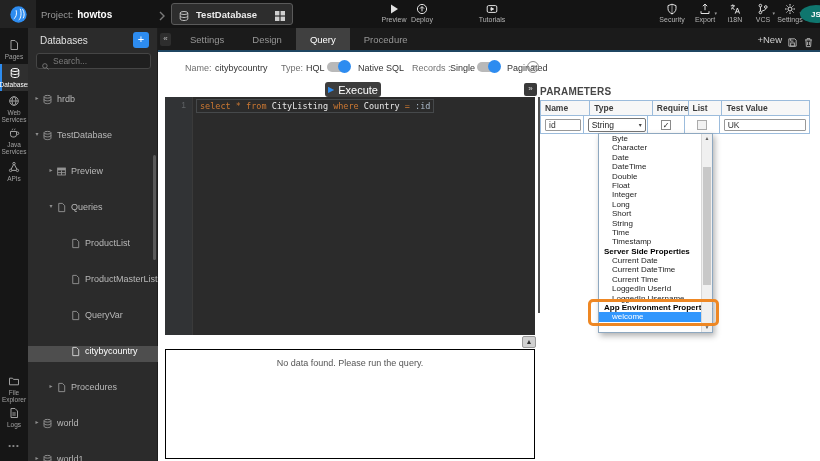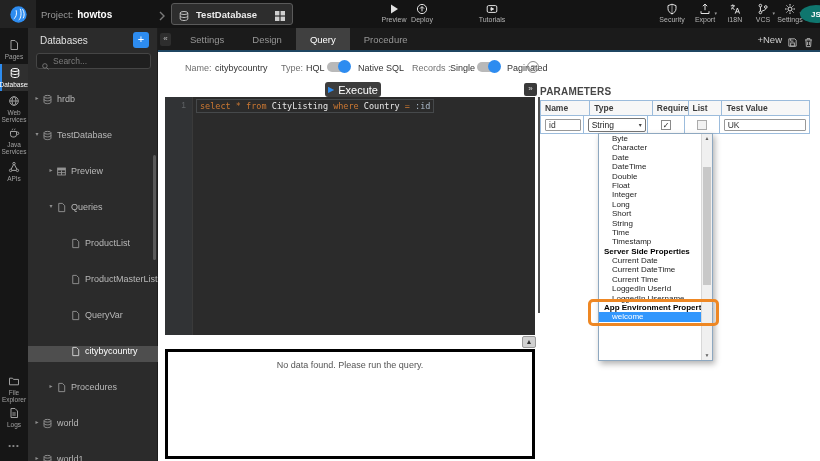--- a/index.html
+++ b/index.html
@@ -86,21 +86,21 @@
   .gutter { position:absolute; left:0; top:0; width:28px; height:238px; background:#313335; border-right:1px solid #3a3a3a; }
   .lineno { position:absolute; right:6px; top:3px; color:#606366; font-size:8.5px; }
   .codeline { position:absolute; left:31px; top:2px; padding:1px 3px; font-family:"DejaVu Sans Mono", monospace; font-size:8.5px; white-space:pre; border:1px solid #46494b; }
   .tok-kw { color:#cc7832; }
   .tok-ident { color:#e8e8e8; font-weight:normal; }
   .tok-param { color:#a9b7c6; }
   .tok-plain { color:#a9b7c6; }
 
   .collapse-up { position:absolute; left:522px; top:336px; width:14px; height:12px; background:#d0d0d0; border:1px solid #9a9a9a; border-radius:2px; color:#333; font-size:7px; line-height:10px; text-align:center; cursor:pointer; }
 
-  .results { position:absolute; left:165px; top:349px; width:370px; height:110px; border:3px solid #000000; background:#fff; }
+  .results { position:absolute; left:165px; top:349px; width:370px; height:110px; border:1px solid #000000; background:#fff; }
   .no-data { margin-top:8px; text-align:center; color:#555; font-size:9px; }
 
   .v-divider { position:absolute; left:538px; top:97px; width:2px; height:216px; background:#4f4f4f; }
 
   
   .collapse-right { position:absolute; left:524px; top:83px; width:13px; height:13px; background:#3a3a3a; border-radius:2px; color:#ddd; font-size:8px; line-height:12px; text-align:center; cursor:pointer; }
   .params-title { position:absolute; left:540px; top:86px; font-size:10px; font-weight:bold; color:#464646; letter-spacing:.2px; }
   .ptable { position:absolute; left:540px; top:100px; width:270px; border:1px solid #9cbcdc; }
   .prow { display:flex; }
   .pcell { border-right:1px solid #9cbcdc; display:flex; align-items:center; padding-left:4px; overflow:hidden; }
@@ -108,21 +108,21 @@
   .phead .pcell { height:15px; background:#f7f7f7; font-size:8.5px; font-weight:bold; color:#3c3c3c; border-bottom:1px solid #9cbcdc; }
   .pbody .pcell { height:17px; }
   .cell-input { border:1px solid #999; border-radius:1px; font-size:8.5px; color:#333; padding:1px 3px; height:12px; font-family:"Liberation Sans", sans-serif; outline:none; }
   .type-select { width:58px; height:14px; border:1px solid #767676; border-radius:2px; background:#fff; display:flex; align-items:center; font-size:8.5px; color:#222; padding:0 3px; cursor:pointer; justify-content:space-between; }
   .type-select .sel-caret { font-size:6px; color:#444; }
   .cb { width:10px; height:10px; border:1px solid #8a8a8a; background:#fff; font-size:8px; line-height:9px; text-align:center; color:#222; cursor:pointer; }
   .cb.empty { background:#f2f2f2; border-color:#ababab; }
   .cb.checked::after { content:"\2713"; }
 
   
-  .dropdown { position:absolute; left:598px; top:133px; width:115px; height:228px; background:#fff; border:1px solid #8ea8c0; box-shadow:2px 3px 6px rgba(0,0,0,.3); z-index:40; }
+  .dropdown { position:absolute; left:598px; top:133px; width:115px; height:200px; background:#fff; border:1px solid #8ea8c0; box-shadow:2px 3px 6px rgba(0,0,0,.3); z-index:40; }
   .dd-items { position:absolute; left:0; top:0; width:103px; }
   .dd-item { height:9.4px; line-height:9.4px; font-size:8px; color:#222; padding-left:13px; white-space:nowrap; cursor:pointer; }
   .dd-item.group { font-weight:bold; color:#000; padding-left:5px; }
   .dd-item.selected { background:#3297fd; color:#fff; }
   .dd-scroll { position:absolute; right:0; top:0; width:11px; height:100%; background:#f0f0f0; border-left:1px solid #d8d8d8; }
   .dd-arrow { position:absolute; left:0; width:10px; height:9px; font-size:5px; color:#606060; text-align:center; line-height:9px; cursor:pointer; }
   .dd-arrow.up { top:0; }
   .dd-arrow.down { bottom:0; }
   .dd-thumb { position:absolute; left:1px; top:33px; width:8px; height:118px; background:#c8c8c8; cursor:pointer; }
 

